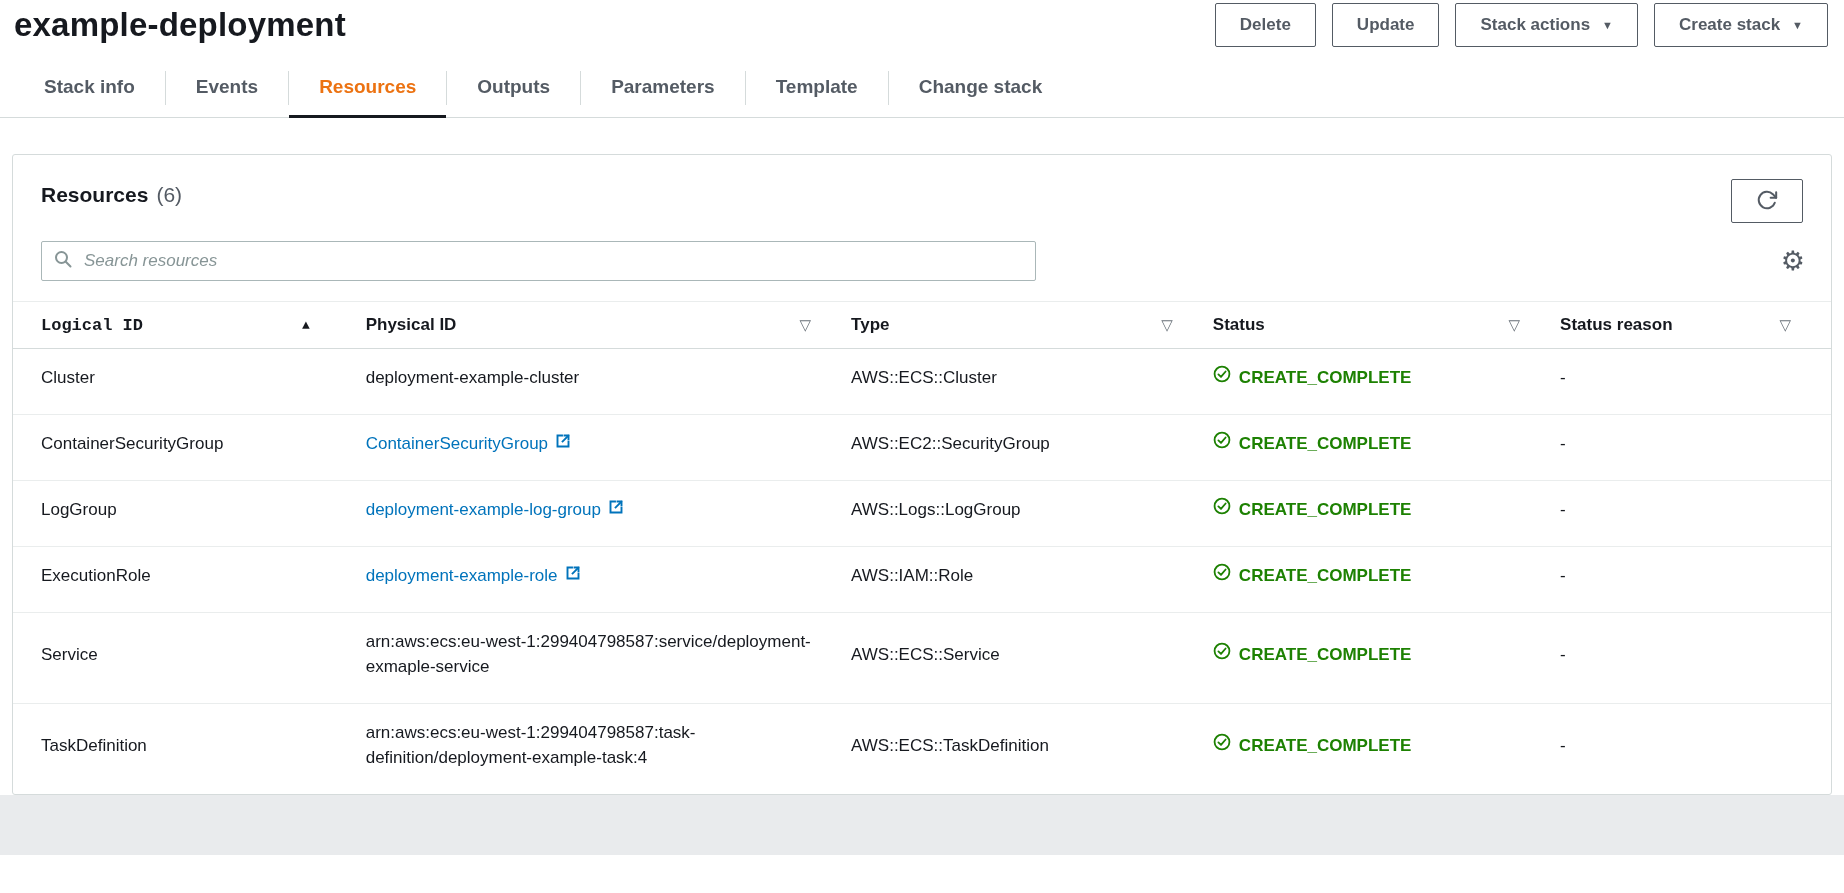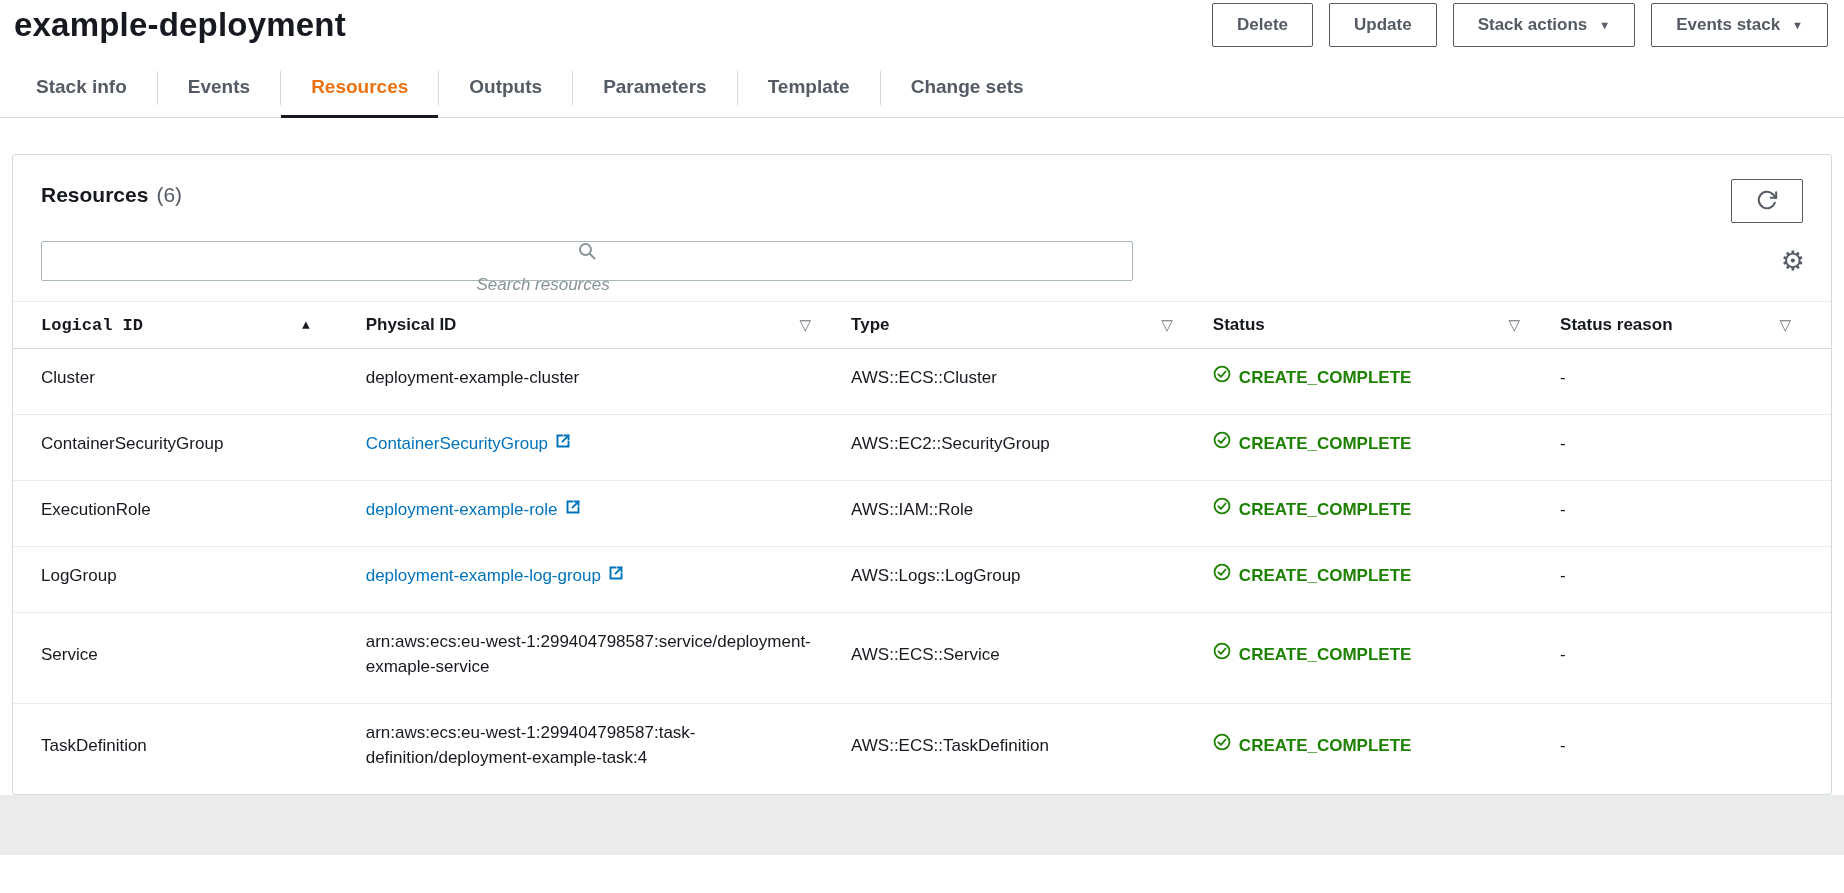--- a/index.html
+++ b/index.html
@@ -41,21 +41,21 @@
     gap: 12px;
     cursor: pointer;
     white-space: nowrap;
   }
   .btn .caret { font-size: 11px; line-height: 1; }
 
   
   .tabs {
     display: flex;
     align-items: center;
-    padding: 0 6px;
+    padding: 0 14px;
     margin-top: 12px;
     border-bottom: 1px solid #d5dbdb;
   }
   .tab {
     padding: 17px 30px 19px;
     font-size: 19px;
     font-weight: 700;
     color: #545b64;
     position: relative;
     cursor: pointer;
@@ -109,27 +109,26 @@
   .toolbar {
     display: flex;
     align-items: center;
     justify-content: space-between;
     padding: 18px 26px 20px 28px;
   }
   .search-box {
     display: flex;
     align-items: center;
     gap: 10px;
-    width: 1092px;
+    width: 995px;
     height: 40px;
     border: 1px solid #aab7b8;
     border-radius: 2px;
     padding: 0 12px;
     background: #ffffff;
-    flex-direction: column;
   }
   .search-box input {
     border: none;
     outline: none;
     flex: 1;
     font-size: 17px;
     font-family: inherit;
     color: #16191f;
     background: transparent;
   }
@@ -201,40 +200,40 @@
 <header class="top">
   <h1 class="page-title">example-deployment</h1>
   <div class="actions">
     <button class="btn">Delete</button>
     <button class="btn">Update</button>
     <button class="btn">
       <span>Stack actions</span>
       <span class="caret">▼</span>
     </button>
     <button class="btn">
-      <span>Events stack</span>
+      <span>Create stack</span>
       <span class="caret">▼</span>
     </button>
   </div>
 </header>
 
 <nav class="tabs">
   <div class="tab">Stack info</div>
   <span class="tab-sep"></span>
   <div class="tab">Events</div>
   <span class="tab-sep"></span>
   <div class="tab active">Resources</div>
   <span class="tab-sep"></span>
   <div class="tab">Outputs</div>
   <span class="tab-sep"></span>
   <div class="tab">Parameters</div>
   <span class="tab-sep"></span>
   <div class="tab">Template</div>
   <span class="tab-sep"></span>
-  <div class="tab">Change sets</div>
+  <div class="tab">Change stack</div>
 </nav>
 
 <main class="card">
 
   <div class="card-header">
     <h2 class="panel-title">
       <span>Resources</span>
       <span class="panel-count">(6)</span>
     </h2>
     <button class="icon-btn">
@@ -345,20 +344,49 @@
                 <polyline points="4.8 8.4 7.1 10.6 11.2 5.8"></polyline>
               </svg>
             </span>
             <span>CREATE_COMPLETE</span>
           </span>
         </td>
         <td>-</td>
       </tr>
 
       <tr>
+        <td>LogGroup</td>
+        <td class="physical">
+          <a class="link">
+            <span>deployment-example-log-group</span>
+            <span>
+              <svg width="16" height="16" viewBox="0 0 16 16" fill="none" stroke="#0073bb" stroke-width="1.9" stroke-linecap="square">
+                <path d="M13.5 9v4.5H2.5v-11H7"></path>
+                <path d="M9.5 2.5h4v4"></path>
+                <path d="M13.2 2.8L7.6 8.4"></path>
+              </svg>
+            </span>
+          </a>
+        </td>
+        <td>AWS::Logs::LogGroup</td>
+        <td>
+          <span class="status">
+            <span>
+              <svg width="18" height="18" viewBox="0 0 16 16" fill="none" stroke="#1d8102" stroke-width="1.6" stroke-linecap="round" stroke-linejoin="round">
+                <circle cx="8" cy="8" r="6.6"></circle>
+                <polyline points="4.8 8.4 7.1 10.6 11.2 5.8"></polyline>
+              </svg>
+            </span>
+            <span>CREATE_COMPLETE</span>
+          </span>
+        </td>
+        <td>-</td>
+      </tr>
+
+      <tr>
         <td>ExecutionRole</td>
         <td class="physical">
           <a class="link">
             <span>deployment-example-role</span>
             <span>
               <svg width="16" height="16" viewBox="0 0 16 16" fill="none" stroke="#0073bb" stroke-width="1.9" stroke-linecap="square">
                 <path d="M13.5 9v4.5H2.5v-11H7"></path>
                 <path d="M9.5 2.5h4v4"></path>
                 <path d="M13.2 2.8L7.6 8.4"></path>
               </svg>
@@ -374,49 +402,20 @@
                 <polyline points="4.8 8.4 7.1 10.6 11.2 5.8"></polyline>
               </svg>
             </span>
             <span>CREATE_COMPLETE</span>
           </span>
         </td>
         <td>-</td>
       </tr>
 
       <tr>
-        <td>LogGroup</td>
-        <td class="physical">
-          <a class="link">
-            <span>deployment-example-log-group</span>
-            <span>
-              <svg width="16" height="16" viewBox="0 0 16 16" fill="none" stroke="#0073bb" stroke-width="1.9" stroke-linecap="square">
-                <path d="M13.5 9v4.5H2.5v-11H7"></path>
-                <path d="M9.5 2.5h4v4"></path>
-                <path d="M13.2 2.8L7.6 8.4"></path>
-              </svg>
-            </span>
-          </a>
-        </td>
-        <td>AWS::Logs::LogGroup</td>
-        <td>
-          <span class="status">
-            <span>
-              <svg width="18" height="18" viewBox="0 0 16 16" fill="none" stroke="#1d8102" stroke-width="1.6" stroke-linecap="round" stroke-linejoin="round">
-                <circle cx="8" cy="8" r="6.6"></circle>
-                <polyline points="4.8 8.4 7.1 10.6 11.2 5.8"></polyline>
-              </svg>
-            </span>
-            <span>CREATE_COMPLETE</span>
-          </span>
-        </td>
-        <td>-</td>
-      </tr>
-
-      <tr>
         <td>Service</td>
         <td class="physical">arn:aws:ecs:eu-west-1:299404798587:service/deployment-exmaple-service</td>
         <td>AWS::ECS::Service</td>
         <td>
           <span class="status">
             <span>
               <svg width="18" height="18" viewBox="0 0 16 16" fill="none" stroke="#1d8102" stroke-width="1.6" stroke-linecap="round" stroke-linejoin="round">
                 <circle cx="8" cy="8" r="6.6"></circle>
                 <polyline points="4.8 8.4 7.1 10.6 11.2 5.8"></polyline>
               </svg>

